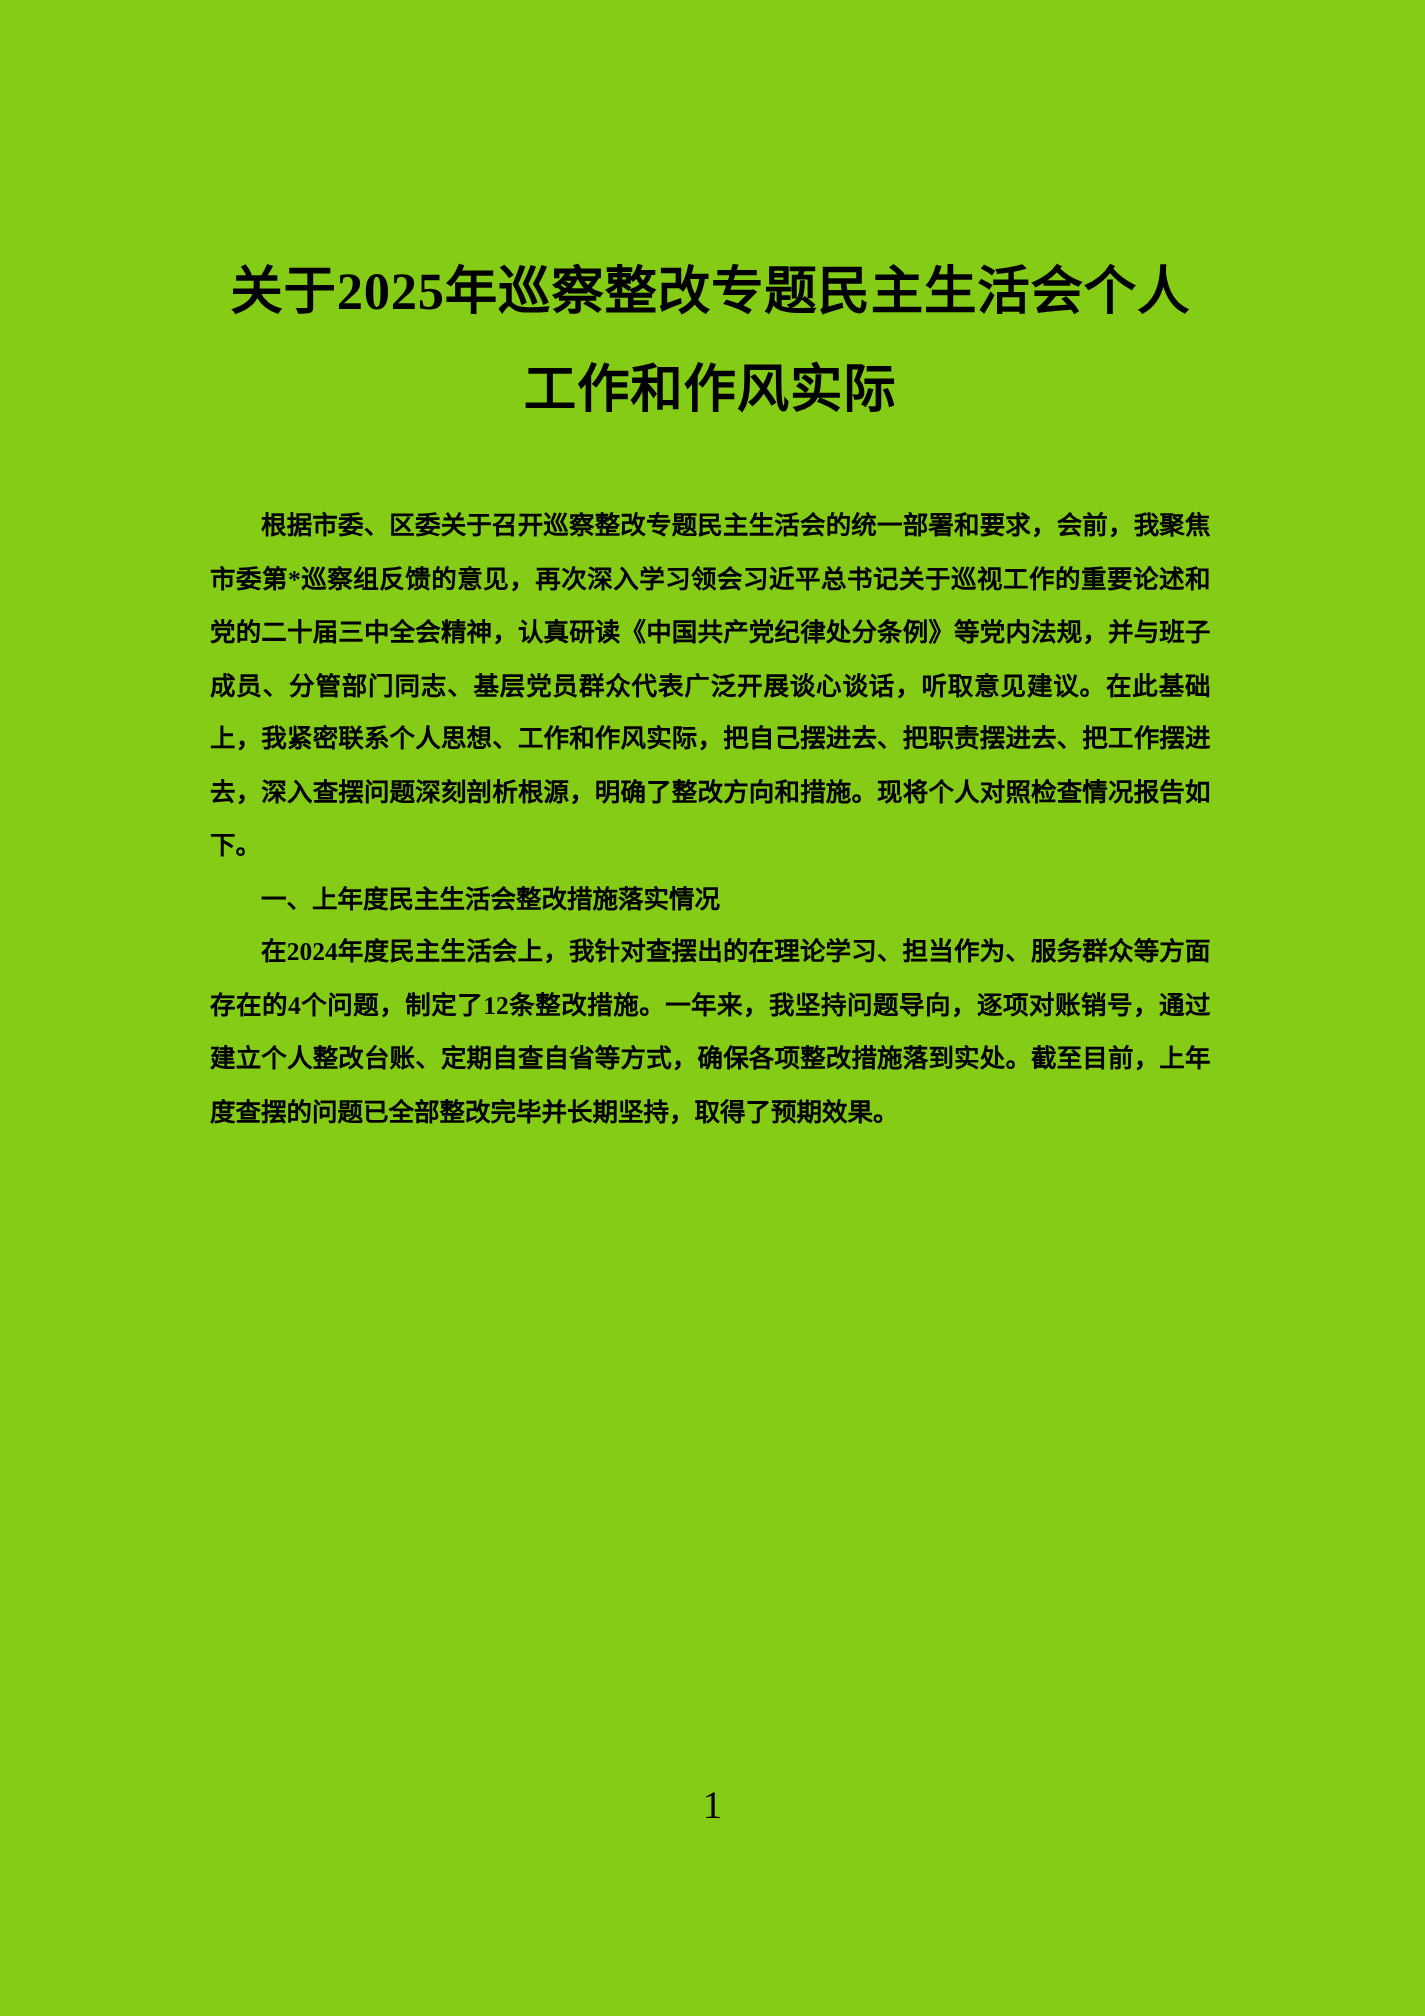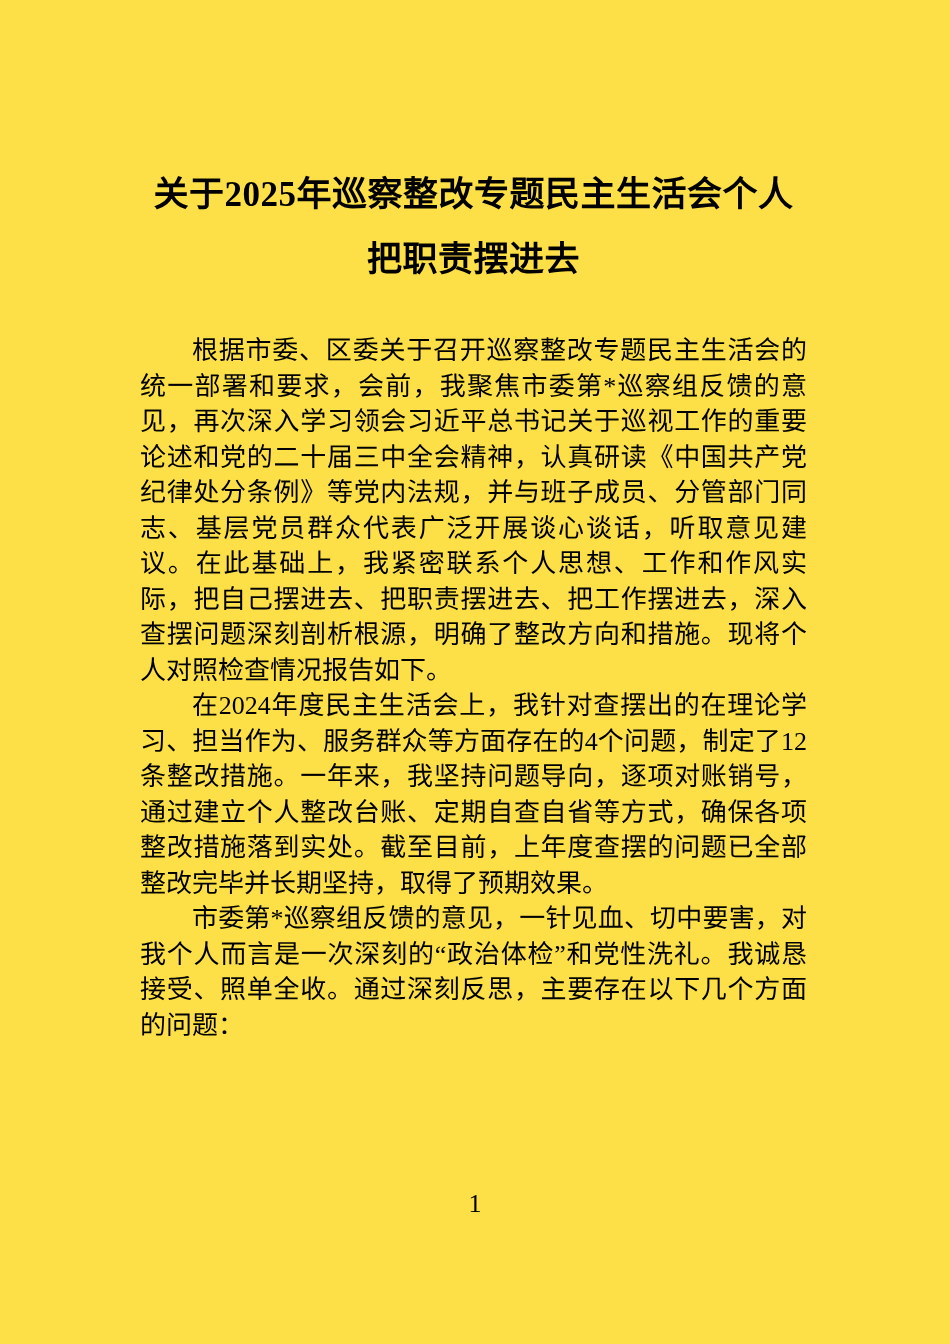--- a/index.html
+++ b/index.html
@@ -5,41 +5,42 @@
   html, body {
     margin: 0;
     padding: 0;
     background: #ffffff;
   }
   .page {
     position: relative;
     width: 950px;
     height: 1344px;
     margin: 0 auto;
-    background: #fde047;
+    background: #84cc16;
     color: #000000;
     box-sizing: border-box;
     padding: 162px 143px 0 140px;
     overflow: hidden;
     font-family: "Liberation Serif", "DejaVu Sans", sans-serif;
   }
   .doc-title {
     margin: 0;
     font-size: 35px;
     font-weight: 700;
     line-height: 65px;
     text-align: center;
     letter-spacing: 0.5px;
   }
   .doc-body {
     margin-top: 41px;
-    font-size: 26px;
+    font-size: 17px;
     line-height: 35.5px;
     text-align: justify;
     text-justify: inter-ideograph;
+    font-weight: bold;
   }
   .doc-body p {
     margin: 0;
     padding: 0;
     text-indent: 2em;
   }
   .page-number {
     position: absolute;
     left: 0;
     right: 0;
@@ -50,24 +51,24 @@
     color: #000000;
   }
 </style>
 </head>
 <body>
 
 <div class="page">
 
   <h1 class="doc-title">
     <div class="title-line">关于2025年巡察整改专题民主生活会个人</div>
-    <div class="title-line">把职责摆进去</div>
+    <div class="title-line">工作和作风实际</div>
   </h1>
 
   <div class="doc-body">
     <p>根据市委、区委关于召开巡察整改专题民主生活会的统一部署和要求，会前，我聚焦市委第*巡察组反馈的意见，再次深入学习领会习近平总书记关于巡视工作的重要论述和党的二十届三中全会精神，认真研读《中国共产党纪律处分条例》等党内法规，并与班子成员、分管部门同志、基层党员群众代表广泛开展谈心谈话，听取意见建议。在此基础上，我紧密联系个人思想、工作和作风实际，把自己摆进去、把职责摆进去、把工作摆进去，深入查摆问题深刻剖析根源，明确了整改方向和措施。现将个人对照检查情况报告如下。</p>
+    <p>一、上年度民主生活会整改措施落实情况</p>
     <p>在2024年度民主生活会上，我针对查摆出的在理论学习、担当作为、服务群众等方面存在的4个问题，制定了12条整改措施。一年来，我坚持问题导向，逐项对账销号，通过建立个人整改台账、定期自查自省等方式，确保各项整改措施落到实处。截至目前，上年度查摆的问题已全部整改完毕并长期坚持，取得了预期效果。</p>
-    <p>市委第*巡察组反馈的意见，一针见血、切中要害，对我个人而言是一次深刻的“政治体检”和党性洗礼。我诚恳接受、照单全收。通过深刻反思，主要存在以下几个方面的问题：</p>
   </div>
 
   <div class="page-number">1</div>
 
 </div>
 
 </body></html>

